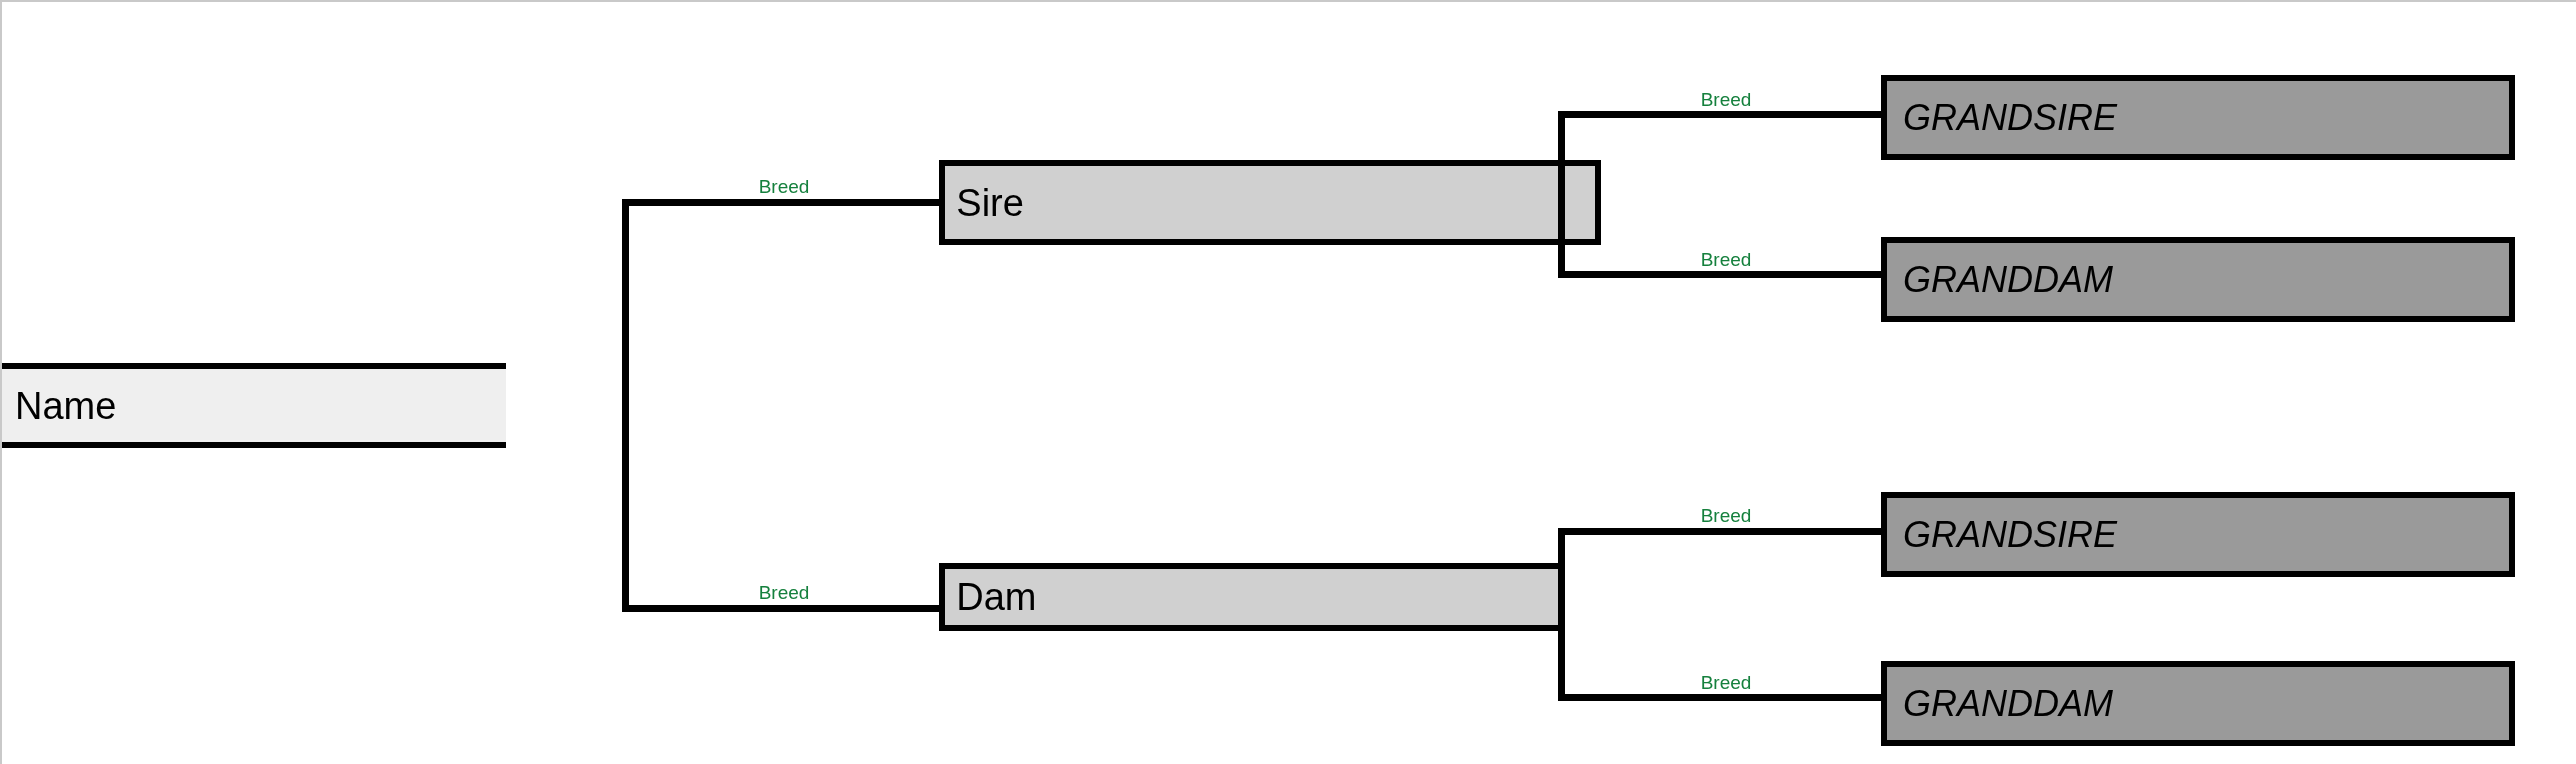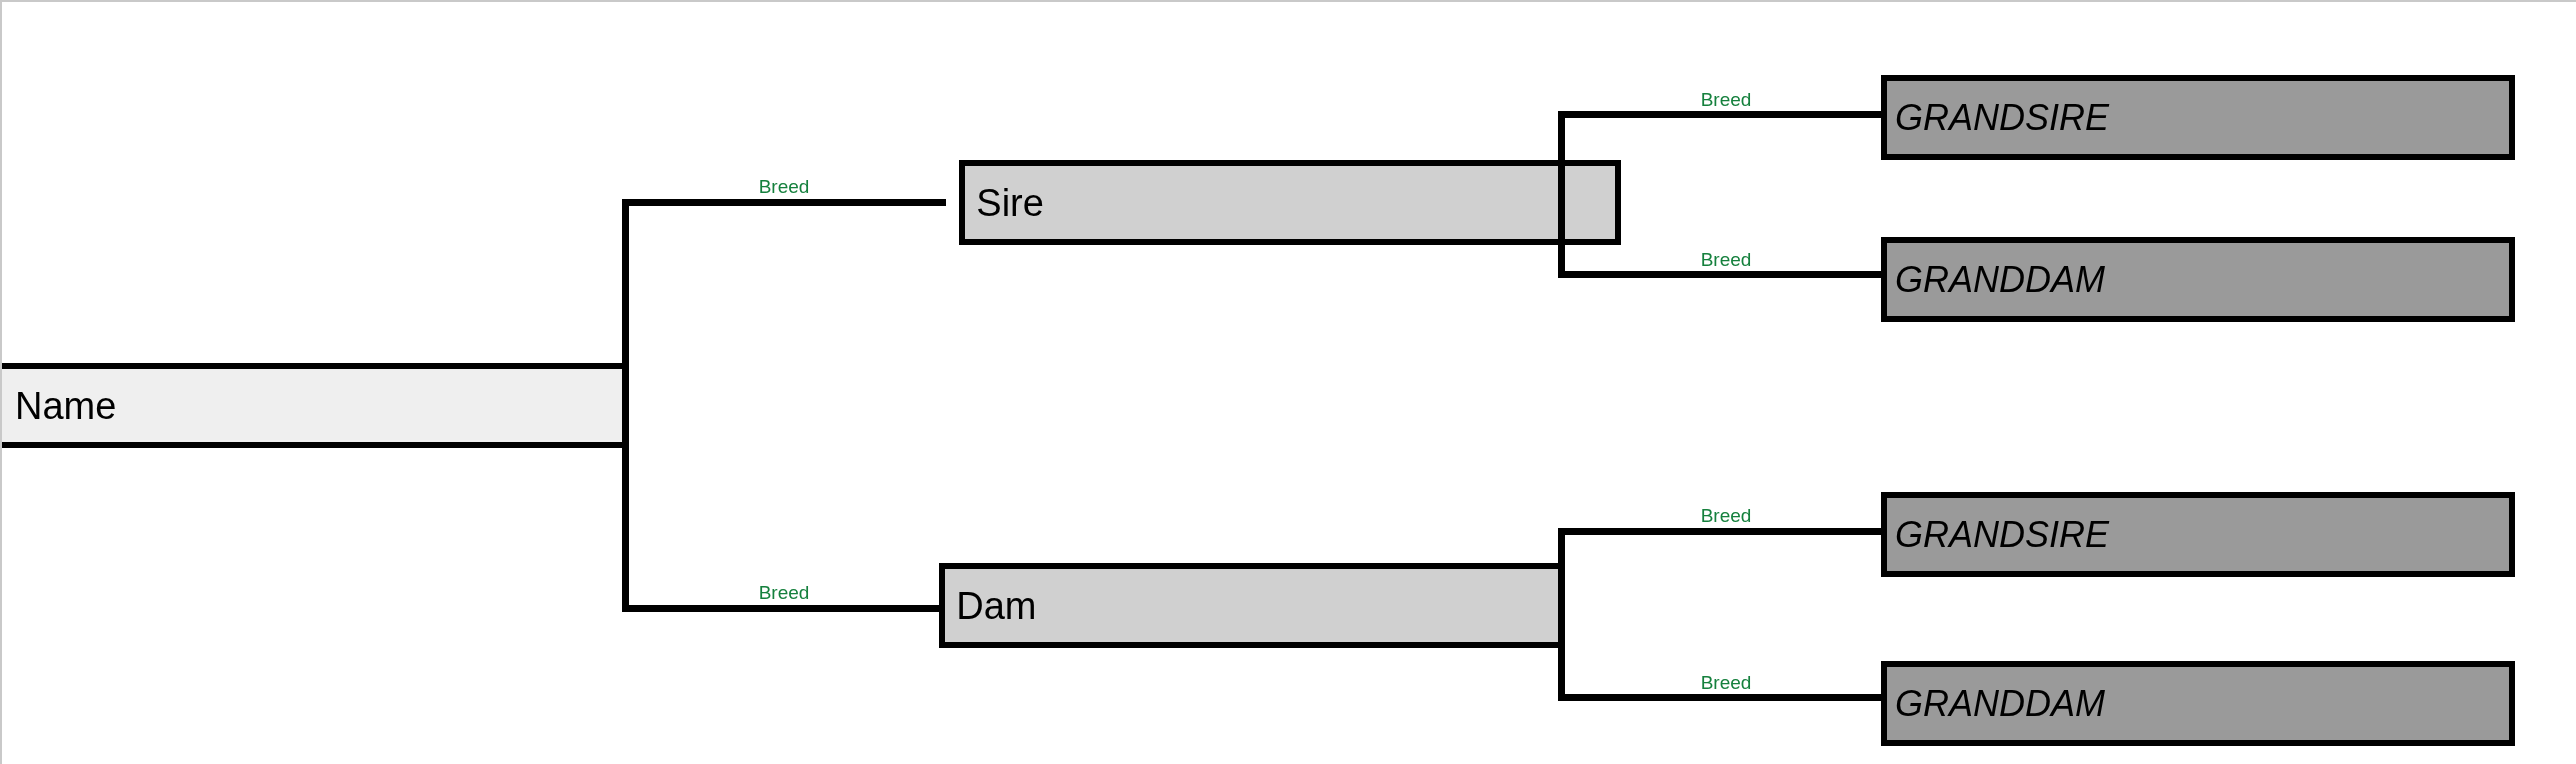--- a/index.html
+++ b/index.html
@@ -77,47 +77,47 @@
     font-size: 38px;
     padding-left: 11.3px;
   }
 
   
   .node-grandparent {
     background: #9a9a9a;
     border: 6.6px solid #000000;
     font-size: 36px;
     font-style: italic;
-    padding-left: 8px;
+    padding-left: 16px;
   }
 </style>
 </head>
 <body>
 
 <div id="pedigree-canvas">
 
-  <div class="node-box node-subject" style="left:0px; top:361px; width:626px; height:85px;">
+  <div class="node-box node-subject" style="left:0px; top:361px; width:504px; height:85px;">
     <span>Name</span>
   </div>
 
   <div class="vline" style="left:620px; top:197px; height:413px;"></div>
 
   <div class="hline" style="left:620px; top:197px; width:324px;"></div>
 
   <div class="hline" style="left:620px; top:603px; width:324px;"></div>
 
   <div class="breed-label" style="left:782px; top:175px;">Breed</div>
 
   <div class="breed-label" style="left:782px; top:581px;">Breed</div>
 
-  <div class="node-box node-parent" style="left:937px; top:158px; width:662px; height:85px;margin-left:20px;">
+  <div class="node-box node-parent" style="left:937px; top:158px; width:662px; height:85px;">
     <span>Sire</span>
   </div>
 
-  <div class="node-box node-parent" style="left:937px; top:561px; width:625px; height:85px;">
+  <div class="node-box node-parent" style="left:937px; top:561px; width:625px; height:68px;">
     <span>Dam</span>
   </div>
 
   <div class="vline" style="left:1556px; top:109px; height:167px;"></div>
 
   <div class="hline" style="left:1556px; top:109px; width:330px;"></div>
 
   <div class="hline" style="left:1556px; top:269px; width:330px;"></div>
 
   <div class="breed-label" style="left:1724px; top:88px;">Breed</div>

